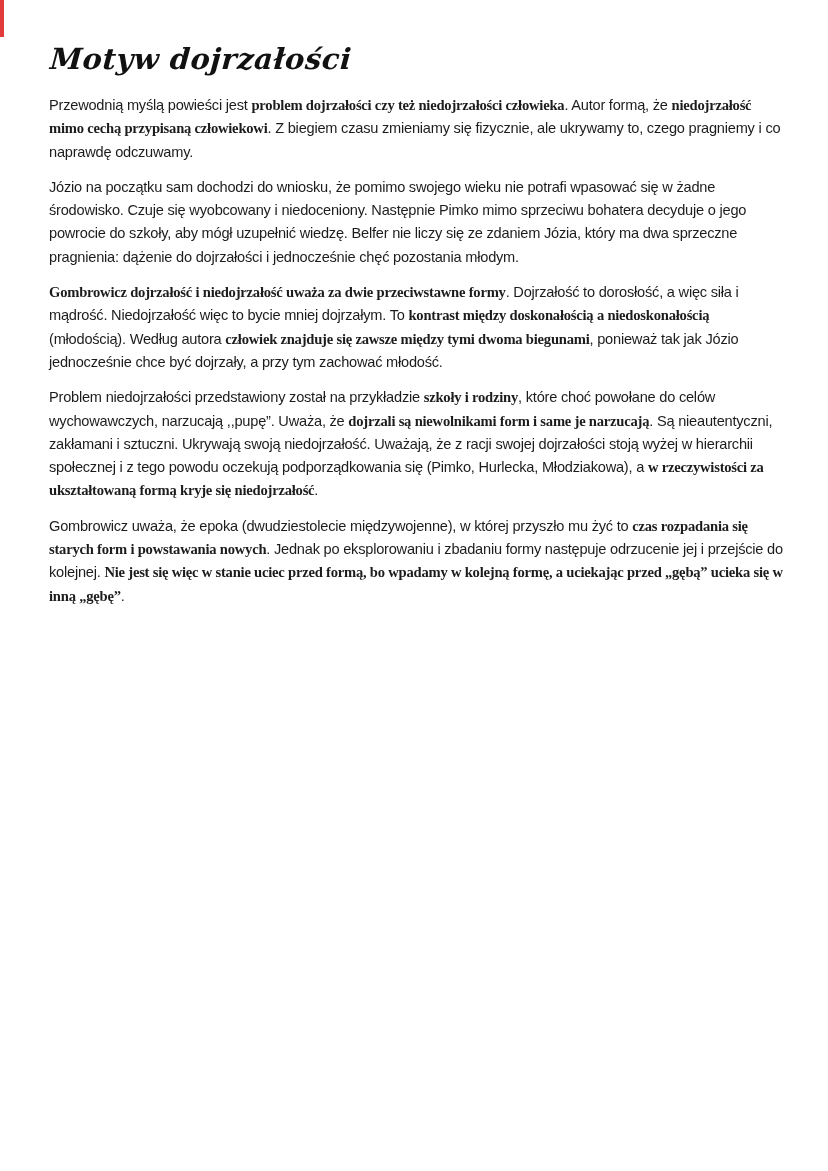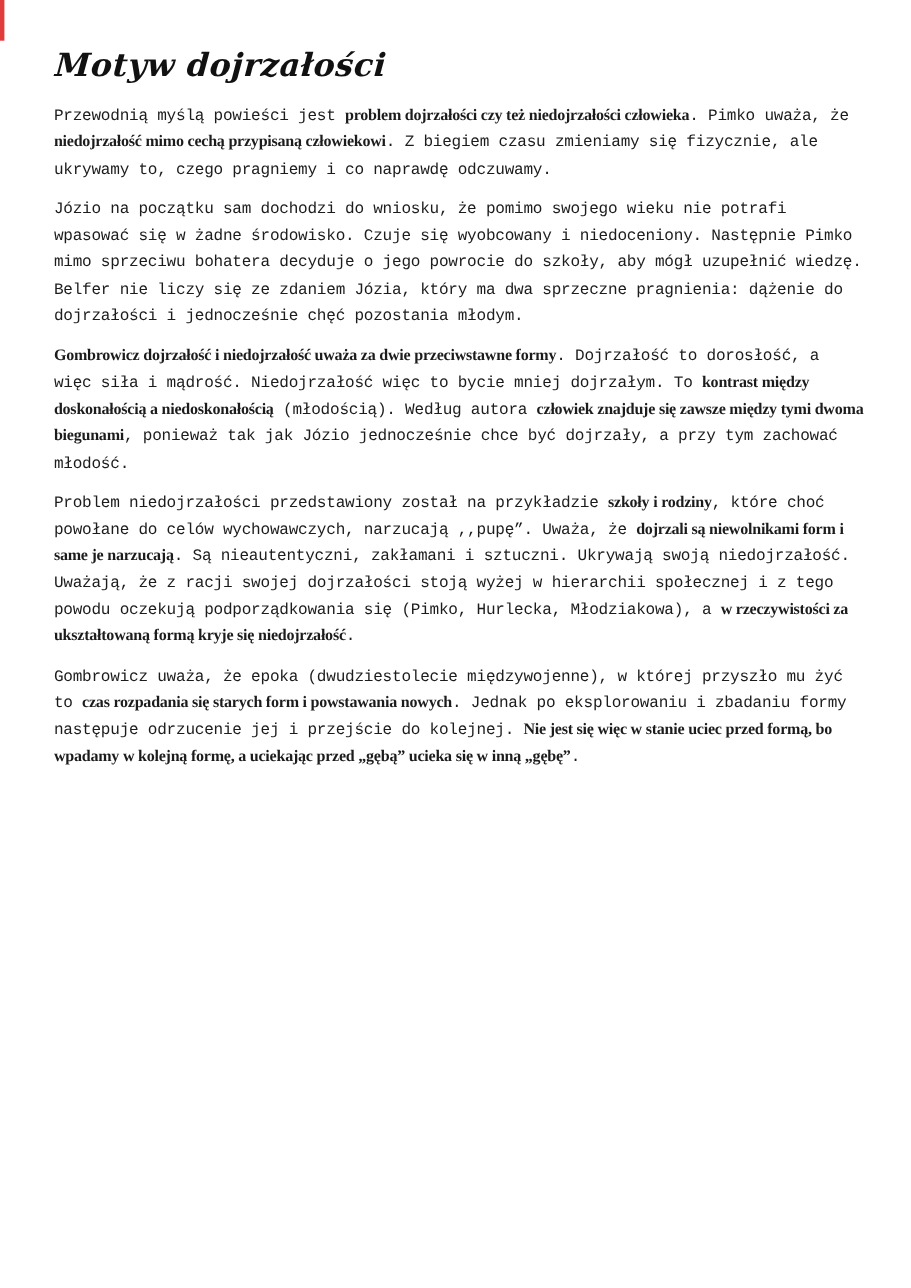--- a/index.html
+++ b/index.html
@@ -37,29 +37,29 @@
     transform-origin: left bottom;
   }
   .doc-body p {
     font-size: 14.6px;
     letter-spacing: -0.22px;
     line-height: 23.3px;
     margin-bottom: 12px;
     text-align: left;
   }
   .doc-body p span.b { font-weight: 700; font-family: Liberation Serif, serif; }
-  .doc-body p span.r { font-weight: 400; font-family: Liberation Mono, monospace; }
+  .doc-body p span.r { font-weight: 400; }
 </style>
 </head>
 <body>
 
 <div class="accent-line" style="background: rgb(226, 59, 59);"></div>
 
 <div class="page">
   <h1 class="doc-title">Motyw dojrzałości</h1>
   <div class="doc-body">
-      <p><span class="r">Przewodnią myślą powieści jest </span><span class="b">problem dojrzałości czy też niedojrzałości człowieka</span><span class="r">. Pimko uważa, że </span><span class="b">niedojrzałość mimo cechą przypisaną człowiekowi</span><span class="r">. Z biegiem czasu zmieniamy się fizycznie, ale ukrywamy to, czego pragniemy i co naprawdę odczuwamy.</span></p>
+      <p><span class="r">Przewodnią myślą powieści jest </span><span class="b">problem dojrzałości czy też niedojrzałości człowieka</span><span class="r">. Autor formą, że </span><span class="b">niedojrzałość mimo cechą przypisaną człowiekowi</span><span class="r">. Z biegiem czasu zmieniamy się fizycznie, ale ukrywamy to, czego pragniemy i co naprawdę odczuwamy.</span></p>
       <p><span class="r">Józio na początku sam dochodzi do wniosku, że pomimo swojego wieku nie potrafi wpasować się w żadne środowisko. Czuje się wyobcowany i niedoceniony. Następnie Pimko mimo sprzeciwu bohatera decyduje o jego powrocie do szkoły, aby mógł uzupełnić wiedzę. Belfer nie liczy się ze zdaniem Józia, który ma dwa sprzeczne pragnienia: dążenie do dojrzałości i jednocześnie chęć pozostania młodym.</span></p>
       <p><span class="b">Gombrowicz dojrzałość i niedojrzałość uważa za dwie przeciwstawne formy</span><span class="r">. Dojrzałość to dorosłość, a więc siła i mądrość. Niedojrzałość więc to bycie mniej dojrzałym. To </span><span class="b">kontrast między doskonałością a niedoskonałością</span><span class="r"> (młodością). Według autora </span><span class="b">człowiek znajduje się zawsze między tymi dwoma biegunami</span><span class="r">, ponieważ tak jak Józio jednocześnie chce być dojrzały, a przy tym zachować młodość.</span></p>
       <p><span class="r">Problem niedojrzałości przedstawiony został na przykładzie </span><span class="b">szkoły i rodziny</span><span class="r">, które choć powołane do celów wychowawczych, narzucają ,,pupę”. Uważa, że </span><span class="b">dojrzali są niewolnikami form i same je narzucają</span><span class="r">. Są nieautentyczni, zakłamani i sztuczni. Ukrywają swoją niedojrzałość. Uważają, że z racji swojej dojrzałości stoją wyżej w hierarchii społecznej i z tego powodu oczekują podporządkowania się (Pimko, Hurlecka, Młodziakowa), a </span><span class="b">w rzeczywistości za ukształtowaną formą kryje się niedojrzałość</span><span class="r">.</span></p>
       <p><span class="r">Gombrowicz uważa, że epoka (dwudziestolecie międzywojenne), w której przyszło mu żyć to </span><span class="b">czas rozpadania się starych form i powstawania nowych</span><span class="r">. Jednak po eksplorowaniu i zbadaniu formy następuje odrzucenie jej i przejście do kolejnej. </span><span class="b">Nie jest się więc w stanie uciec przed formą, bo wpadamy w kolejną formę, a uciekając przed „gębą” ucieka się w inną „gębę”</span><span class="r">.</span></p>
     </div>
 </div>
 
 </body></html>

